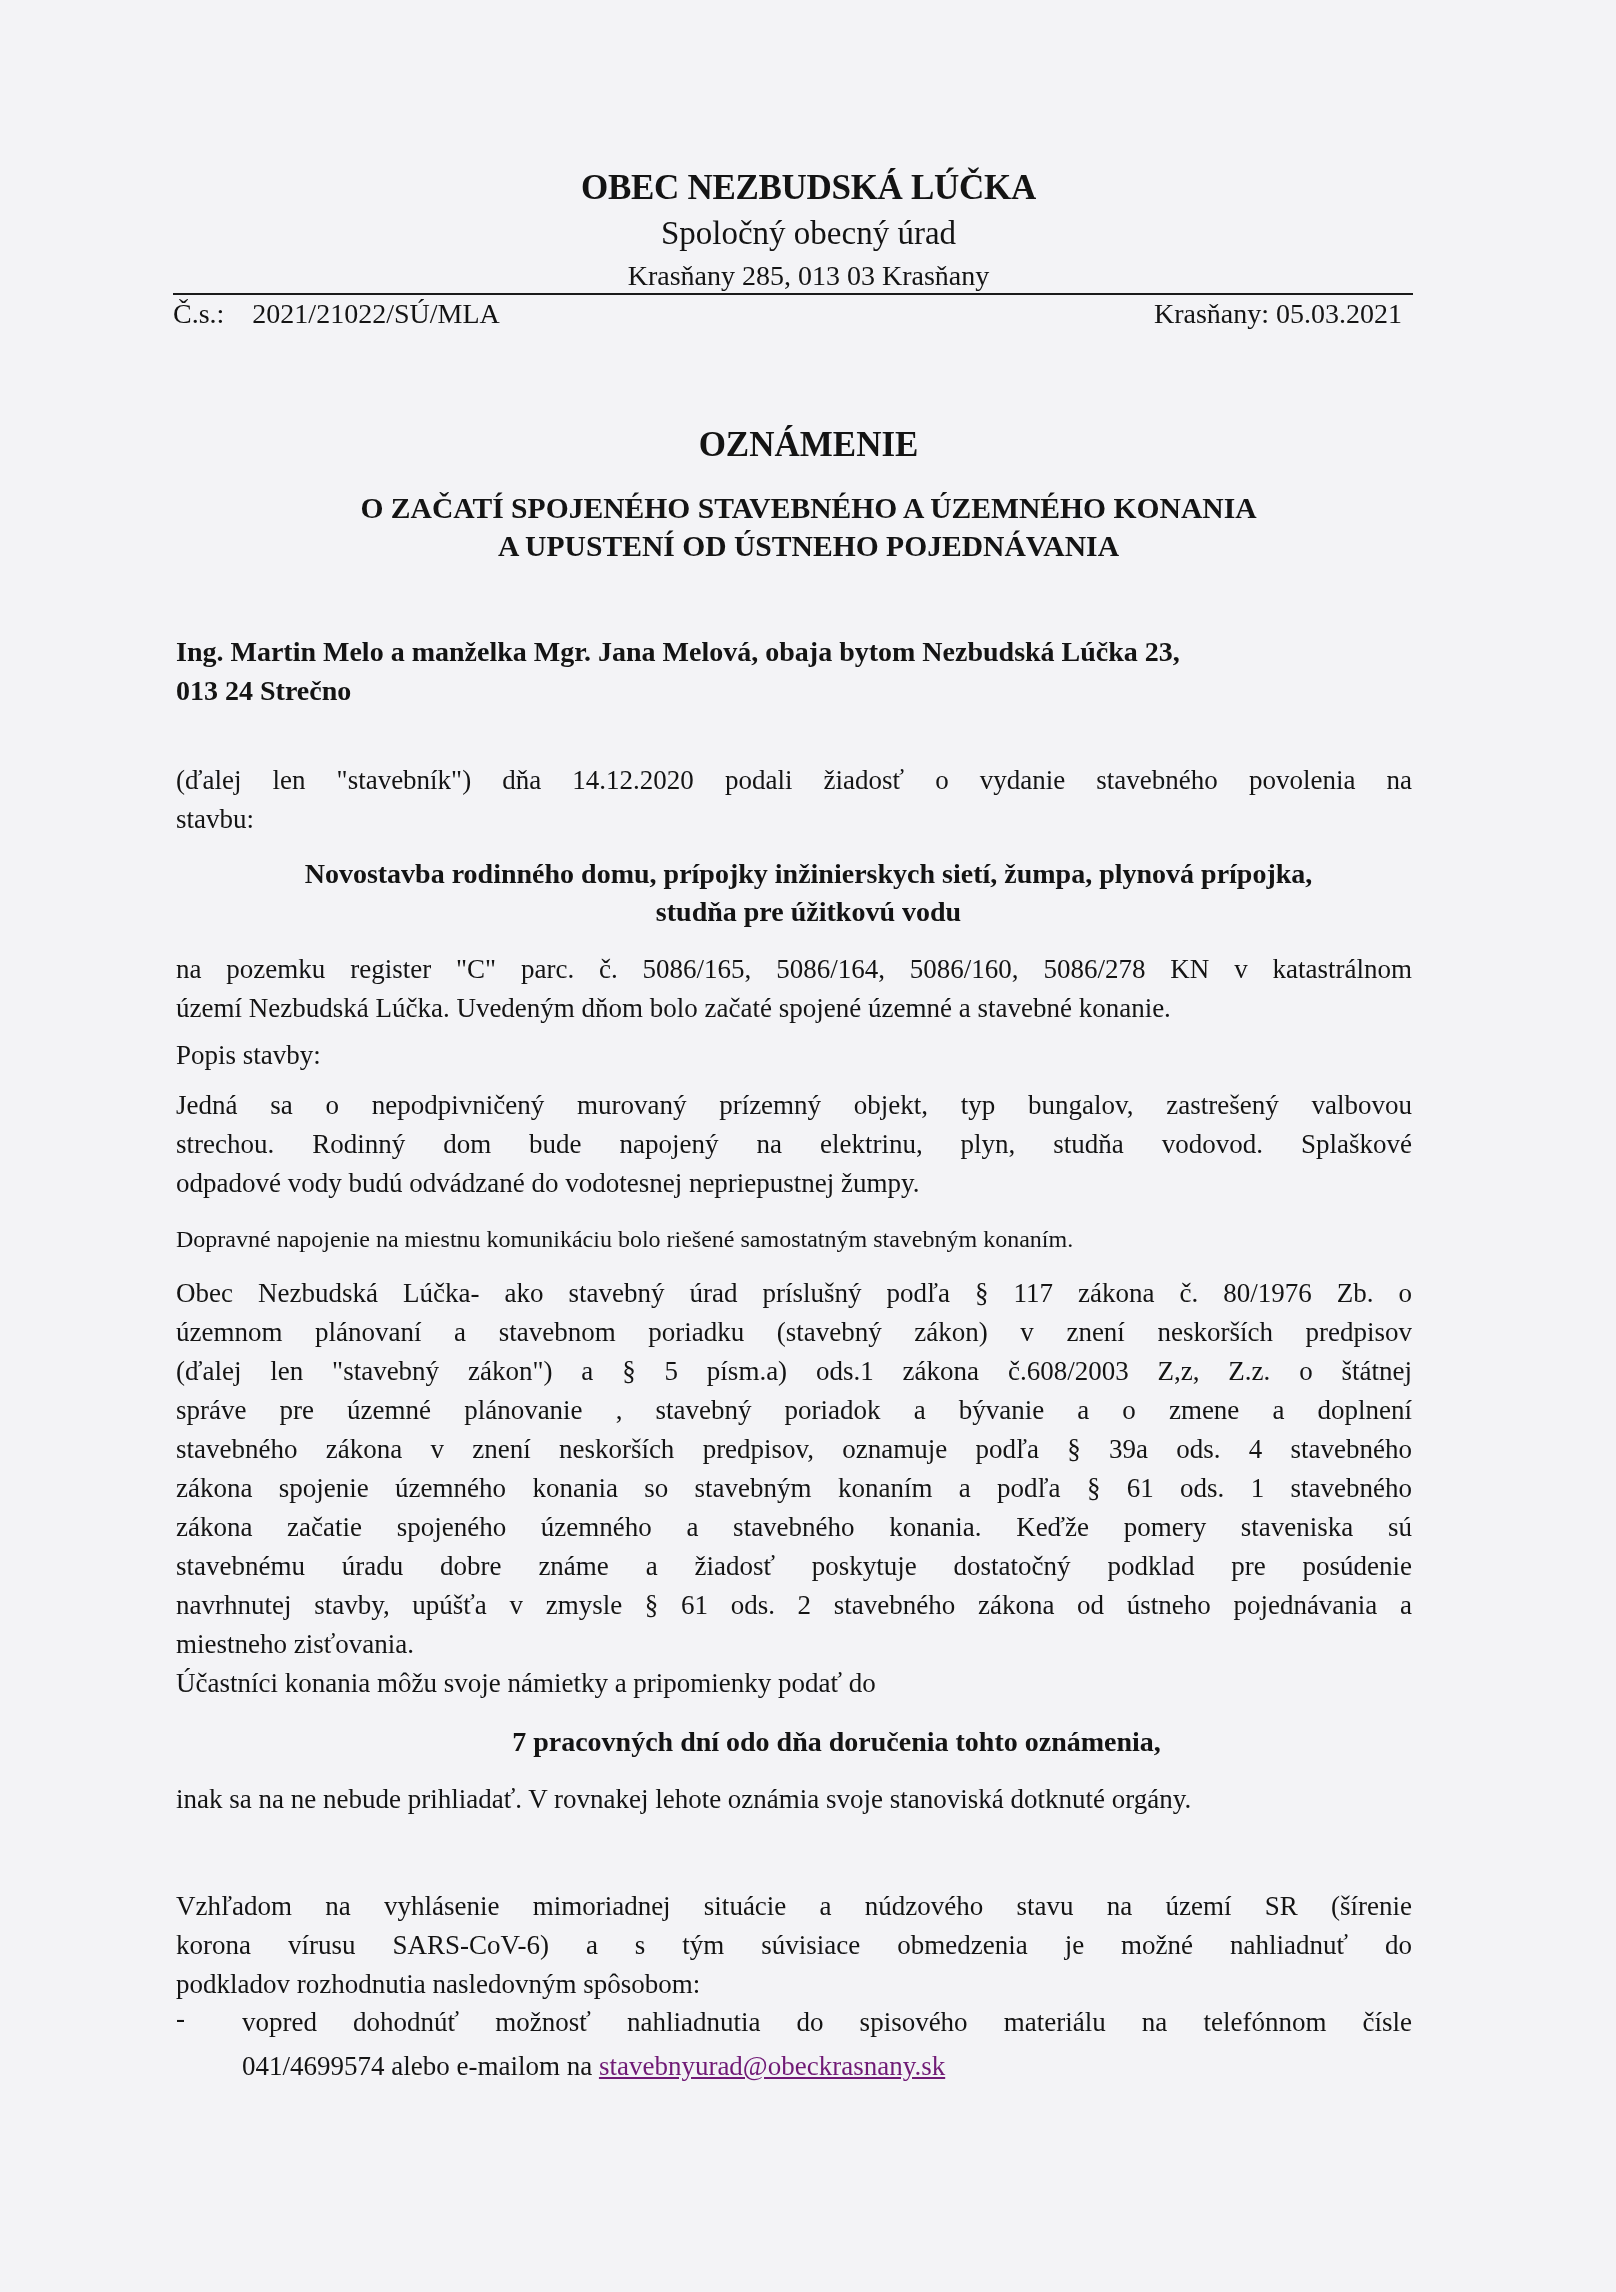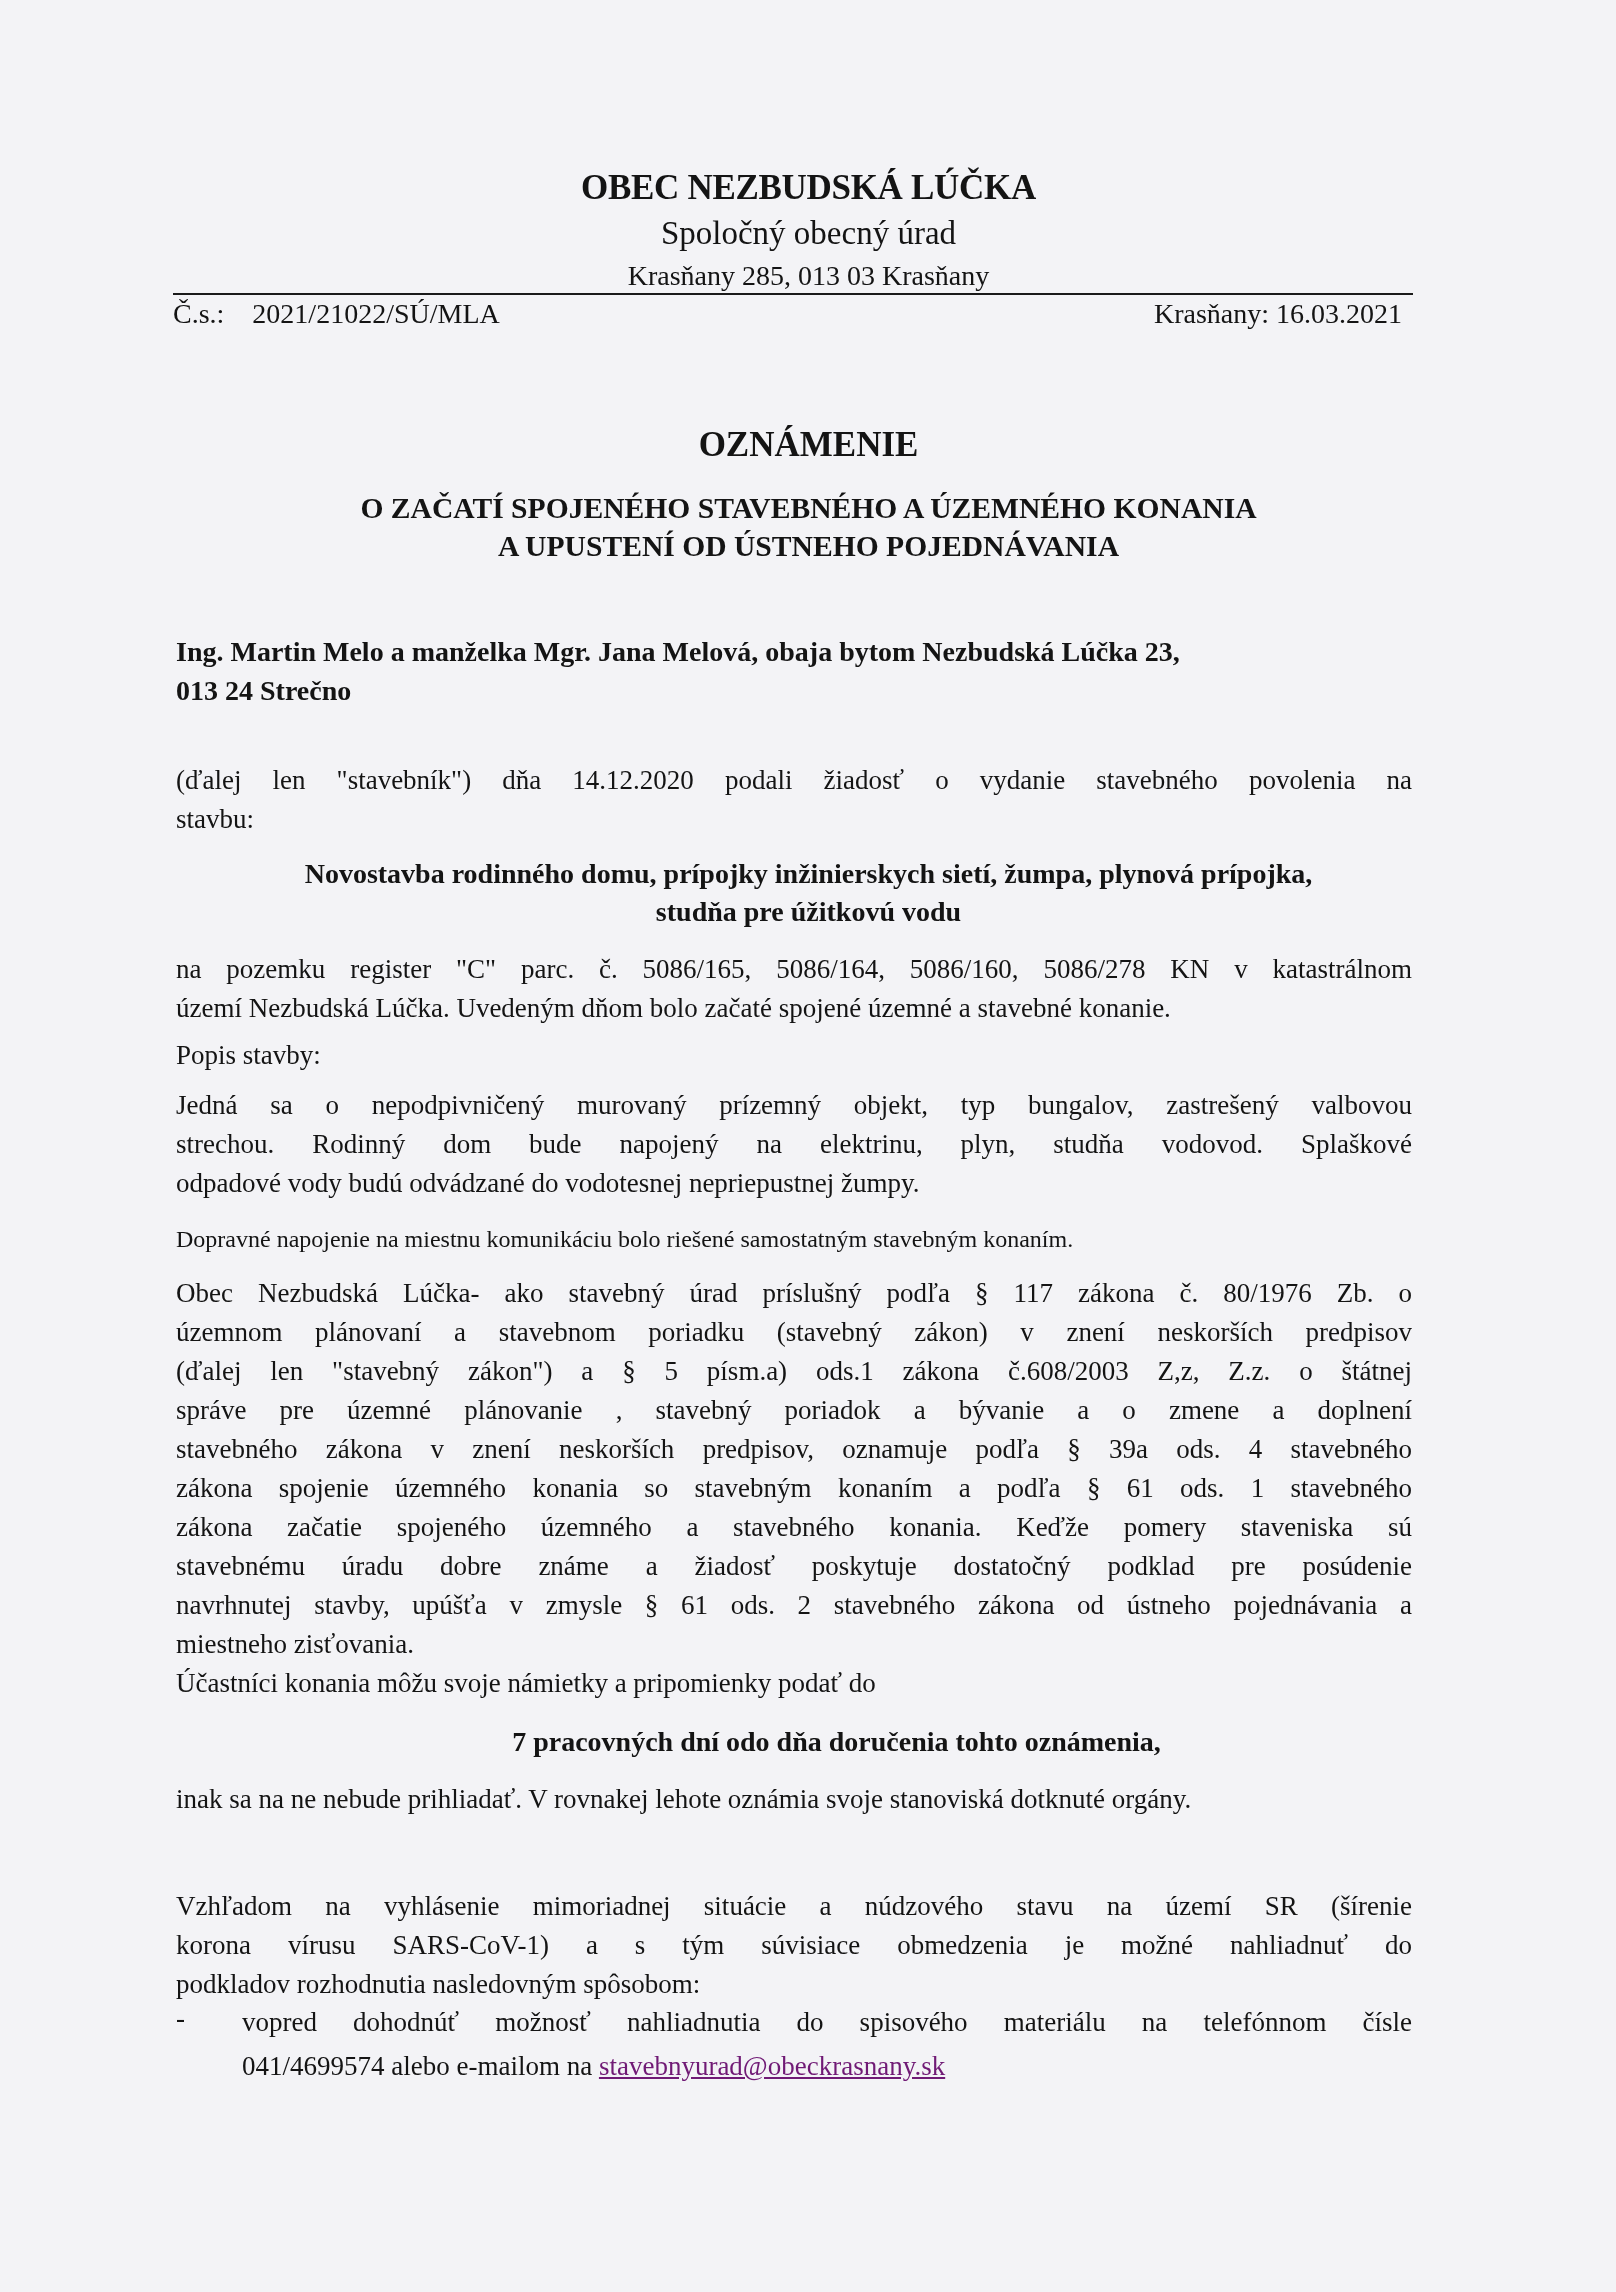--- a/index.html
+++ b/index.html
@@ -34,21 +34,21 @@
 <div class="page">
 
   <div class="abs center h-title">OBEC NEZBUDSKÁ  LÚČKA</div>
   <div class="abs center h-sub">Spoločný obecný  úrad</div>
   <div class="abs center h-addr">Krasňany 285,  013 03 Krasňany</div>
   <div class="rule"></div>
   <div class="abs meta-left">
     <span>Č.s.:</span>&nbsp;&nbsp;&nbsp;
     <span>2021/21022/SÚ/MLA</span>
   </div>
-  <div class="abs meta-right">Krasňany: 16.03.2021</div>
+  <div class="abs meta-right">Krasňany: 05.03.2021</div>
 
   <div class="abs center t-main">OZNÁMENIE</div>
   <div class="abs center t-sub1">O ZAČATÍ SPOJENÉHO STAVEBNÉHO A ÚZEMNÉHO KONANIA</div>
   <div class="abs center t-sub2">A UPUSTENÍ OD  ÚSTNEHO POJEDNÁVANIA</div>
 
   <div class="abs applicant" style="left:176px;">
     <div>Ing. Martin Melo  a manželka Mgr. Jana Melová, obaja bytom Nezbudská Lúčka 23,</div>
     <div>013 24 Strečno</div>
   </div>
 
@@ -93,21 +93,21 @@
   <div class="para" style="top:1664px;">
     <span class="ln last">Účastníci konania môžu svoje námietky a pripomienky podať do</span>
   </div>
   <div class="abs bold-center" style="top:1726px; font-size:28px;padding-left:28px;">7 pracovných dní odo dňa doručenia tohto oznámenia,</div>
   <div class="para" style="top:1780px;">
     <span class="ln last">inak sa na ne nebude prihliadať. V rovnakej lehote oznámia svoje stanoviská dotknuté orgány.</span>
   </div>
 
   <div class="para" style="top:1887px;">
     <span class="ln">Vzhľadom na vyhlásenie mimoriadnej situácie a núdzového stavu na území SR (šírenie</span>
-    <span class="ln">korona vírusu SARS-CoV-1) a s tým súvisiace obmedzenia    je možné nahliadnuť do</span>
+    <span class="ln">korona vírusu SARS-CoV-6) a s tým súvisiace obmedzenia    je možné nahliadnuť do</span>
     <span class="ln last">podkladov rozhodnutia nasledovným spôsobom:</span>
   </div>
   <div class="dash" style="top:2003px;">-</div>
   <div class="para" style="top:2003px; left:242px; width:1170px;">
     <span class="ln">vopred dohodnúť možnosť  nahliadnutia do spisového materiálu  na telefónnom čísle</span>
     <span class="ln last" style="margin-top:5.4px;">
       <span>041/4699574 alebo e-mailom na </span><a class="link" href="mailto:stavebnyurad@obeckrasnany.sk">stavebnyurad@obeckrasnany.sk</a>
     </span>
   </div>
 

